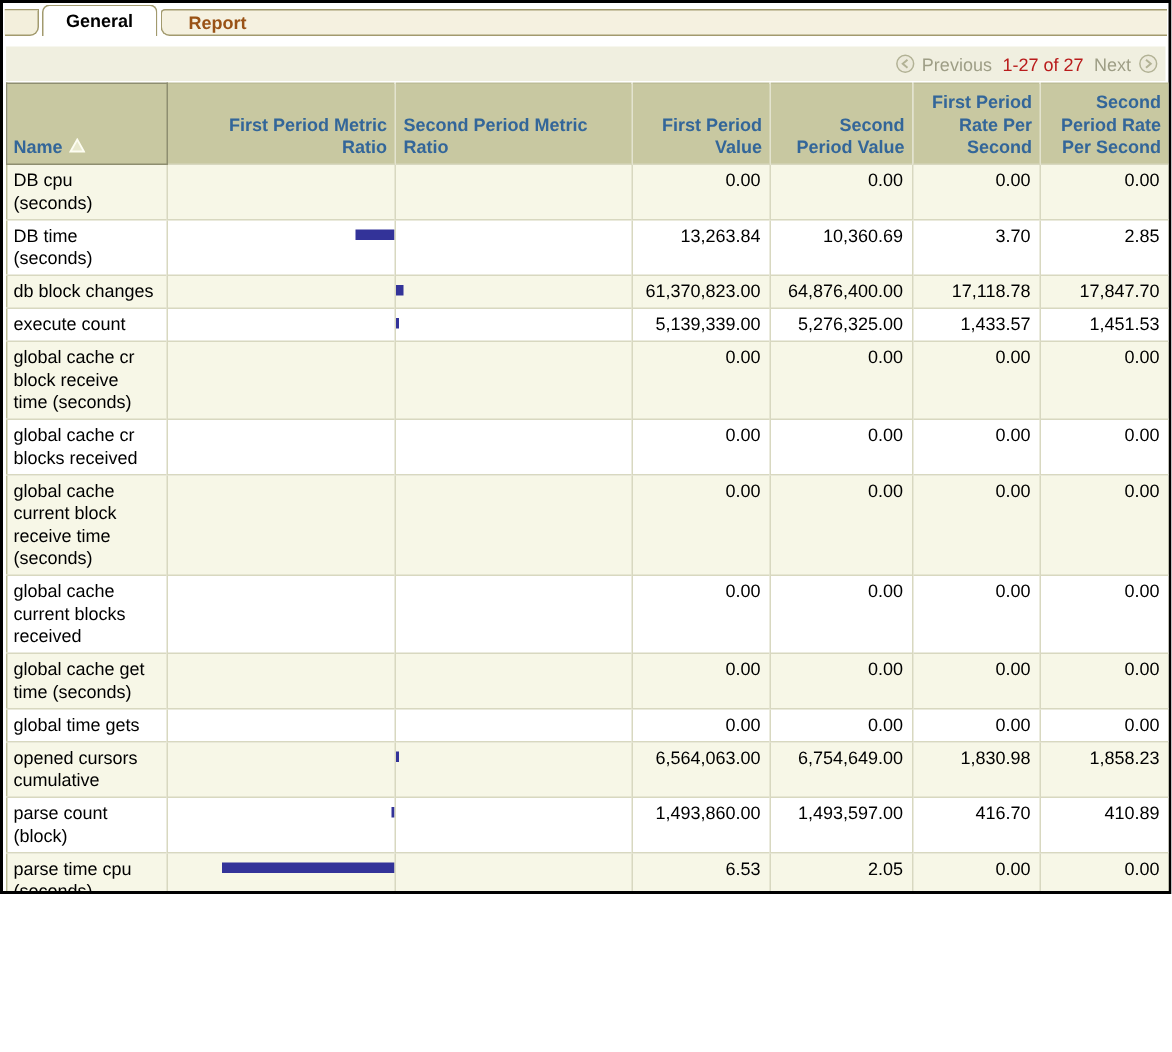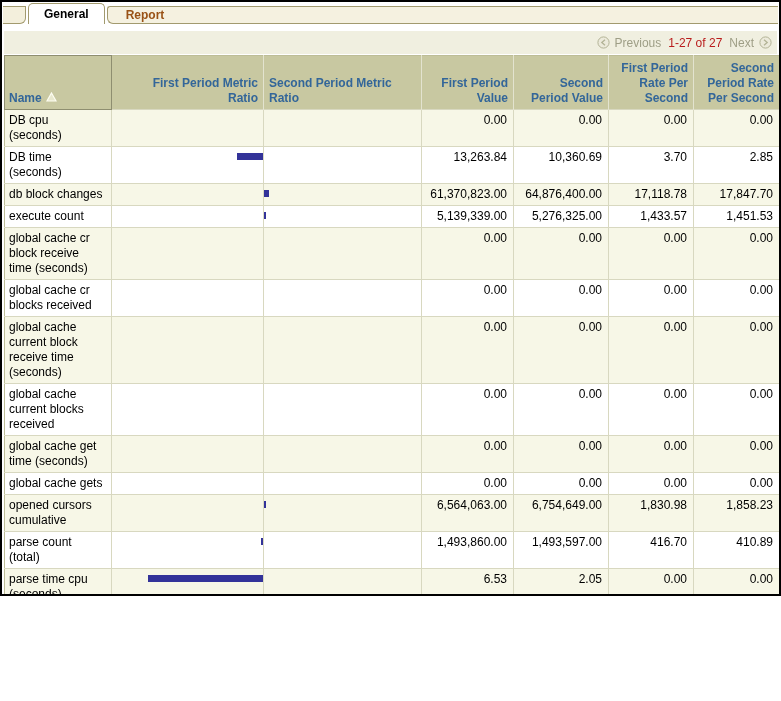--- a/index.html
+++ b/index.html
@@ -209,21 +209,21 @@
           <td class="c-name">global cache get
 time (seconds)</td>
           <td class="c-ratio"></td>
           <td class="c-ratio"></td>
           <td class="c-val">0.00</td>
           <td class="c-val">0.00</td>
           <td class="c-val">0.00</td>
           <td class="c-val">0.00</td>
         </tr>
         <tr>
-          <td class="c-name">global cache gets</td>
+          <td class="c-name">global time gets</td>
           <td class="c-ratio"></td>
           <td class="c-ratio"></td>
           <td class="c-val">0.00</td>
           <td class="c-val">0.00</td>
           <td class="c-val">0.00</td>
           <td class="c-val">0.00</td>
         </tr>
         <tr>
           <td class="c-name">opened cursors
 cumulative</td>
@@ -231,21 +231,21 @@
           <td class="c-ratio">
             <div class="bar second" style="width: 2px; background: rgb(51, 51, 153);"></div>
           </td>
           <td class="c-val">6,564,063.00</td>
           <td class="c-val">6,754,649.00</td>
           <td class="c-val">1,830.98</td>
           <td class="c-val">1,858.23</td>
         </tr>
         <tr>
           <td class="c-name">parse count
-(total)</td>
+(block)</td>
           <td class="c-ratio">
             <div class="bar first" style="width: 2px; background: rgb(51, 51, 153);"></div>
           </td>
           <td class="c-ratio"></td>
           <td class="c-val">1,493,860.00</td>
           <td class="c-val">1,493,597.00</td>
           <td class="c-val">416.70</td>
           <td class="c-val">410.89</td>
         </tr>
         <tr>

